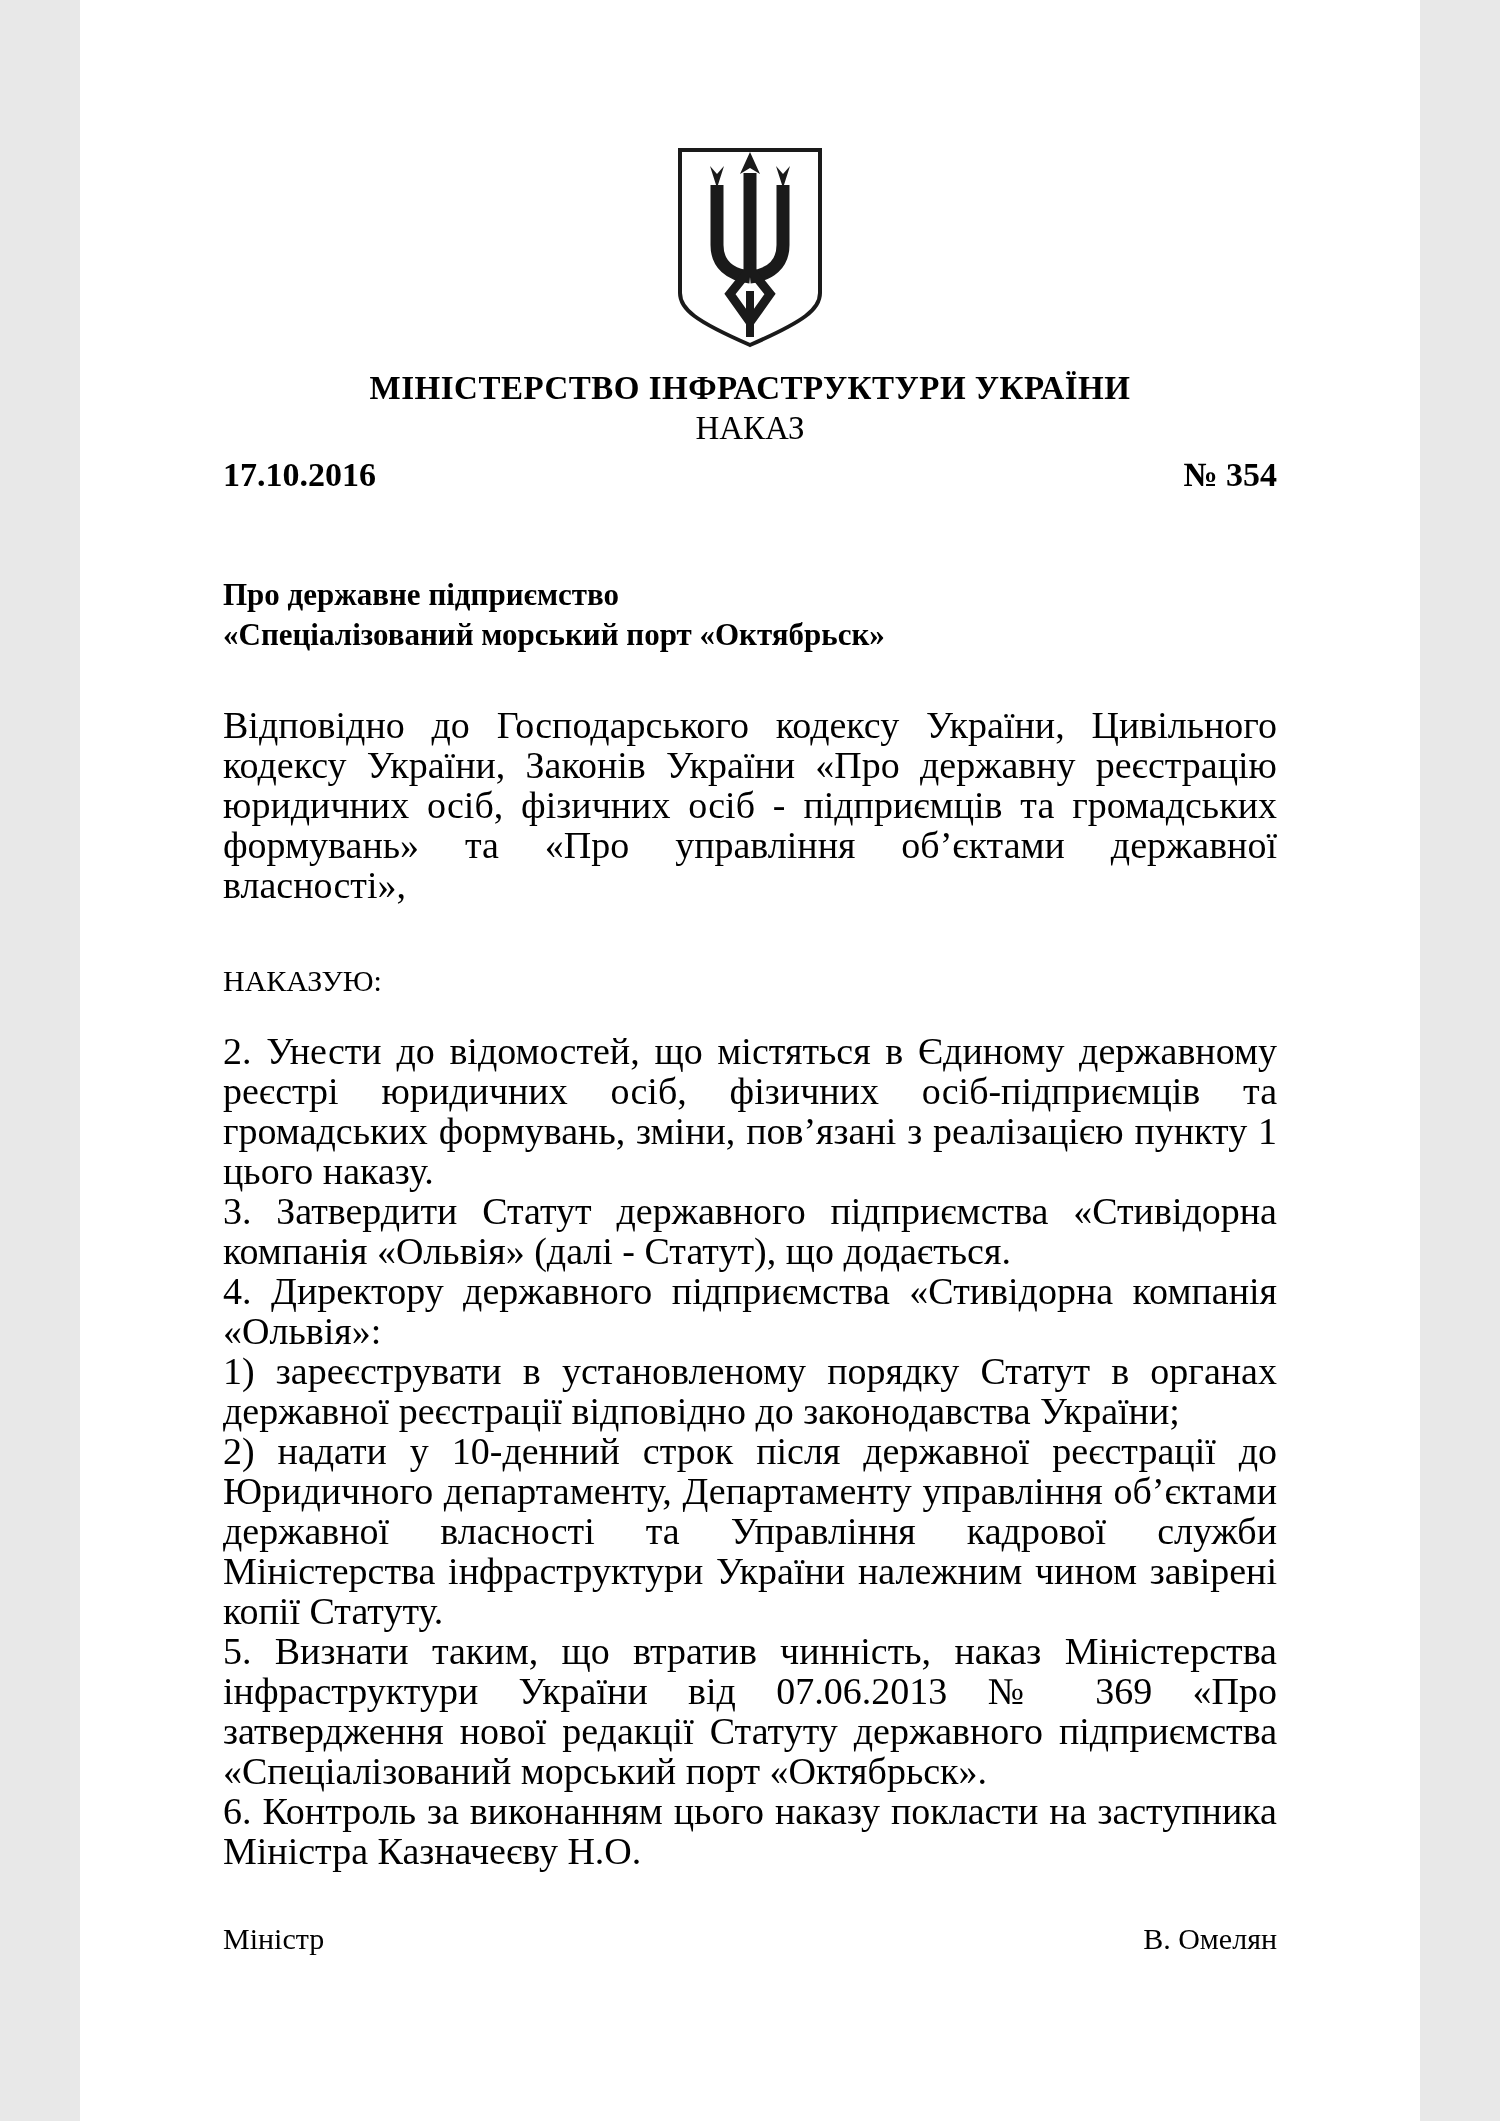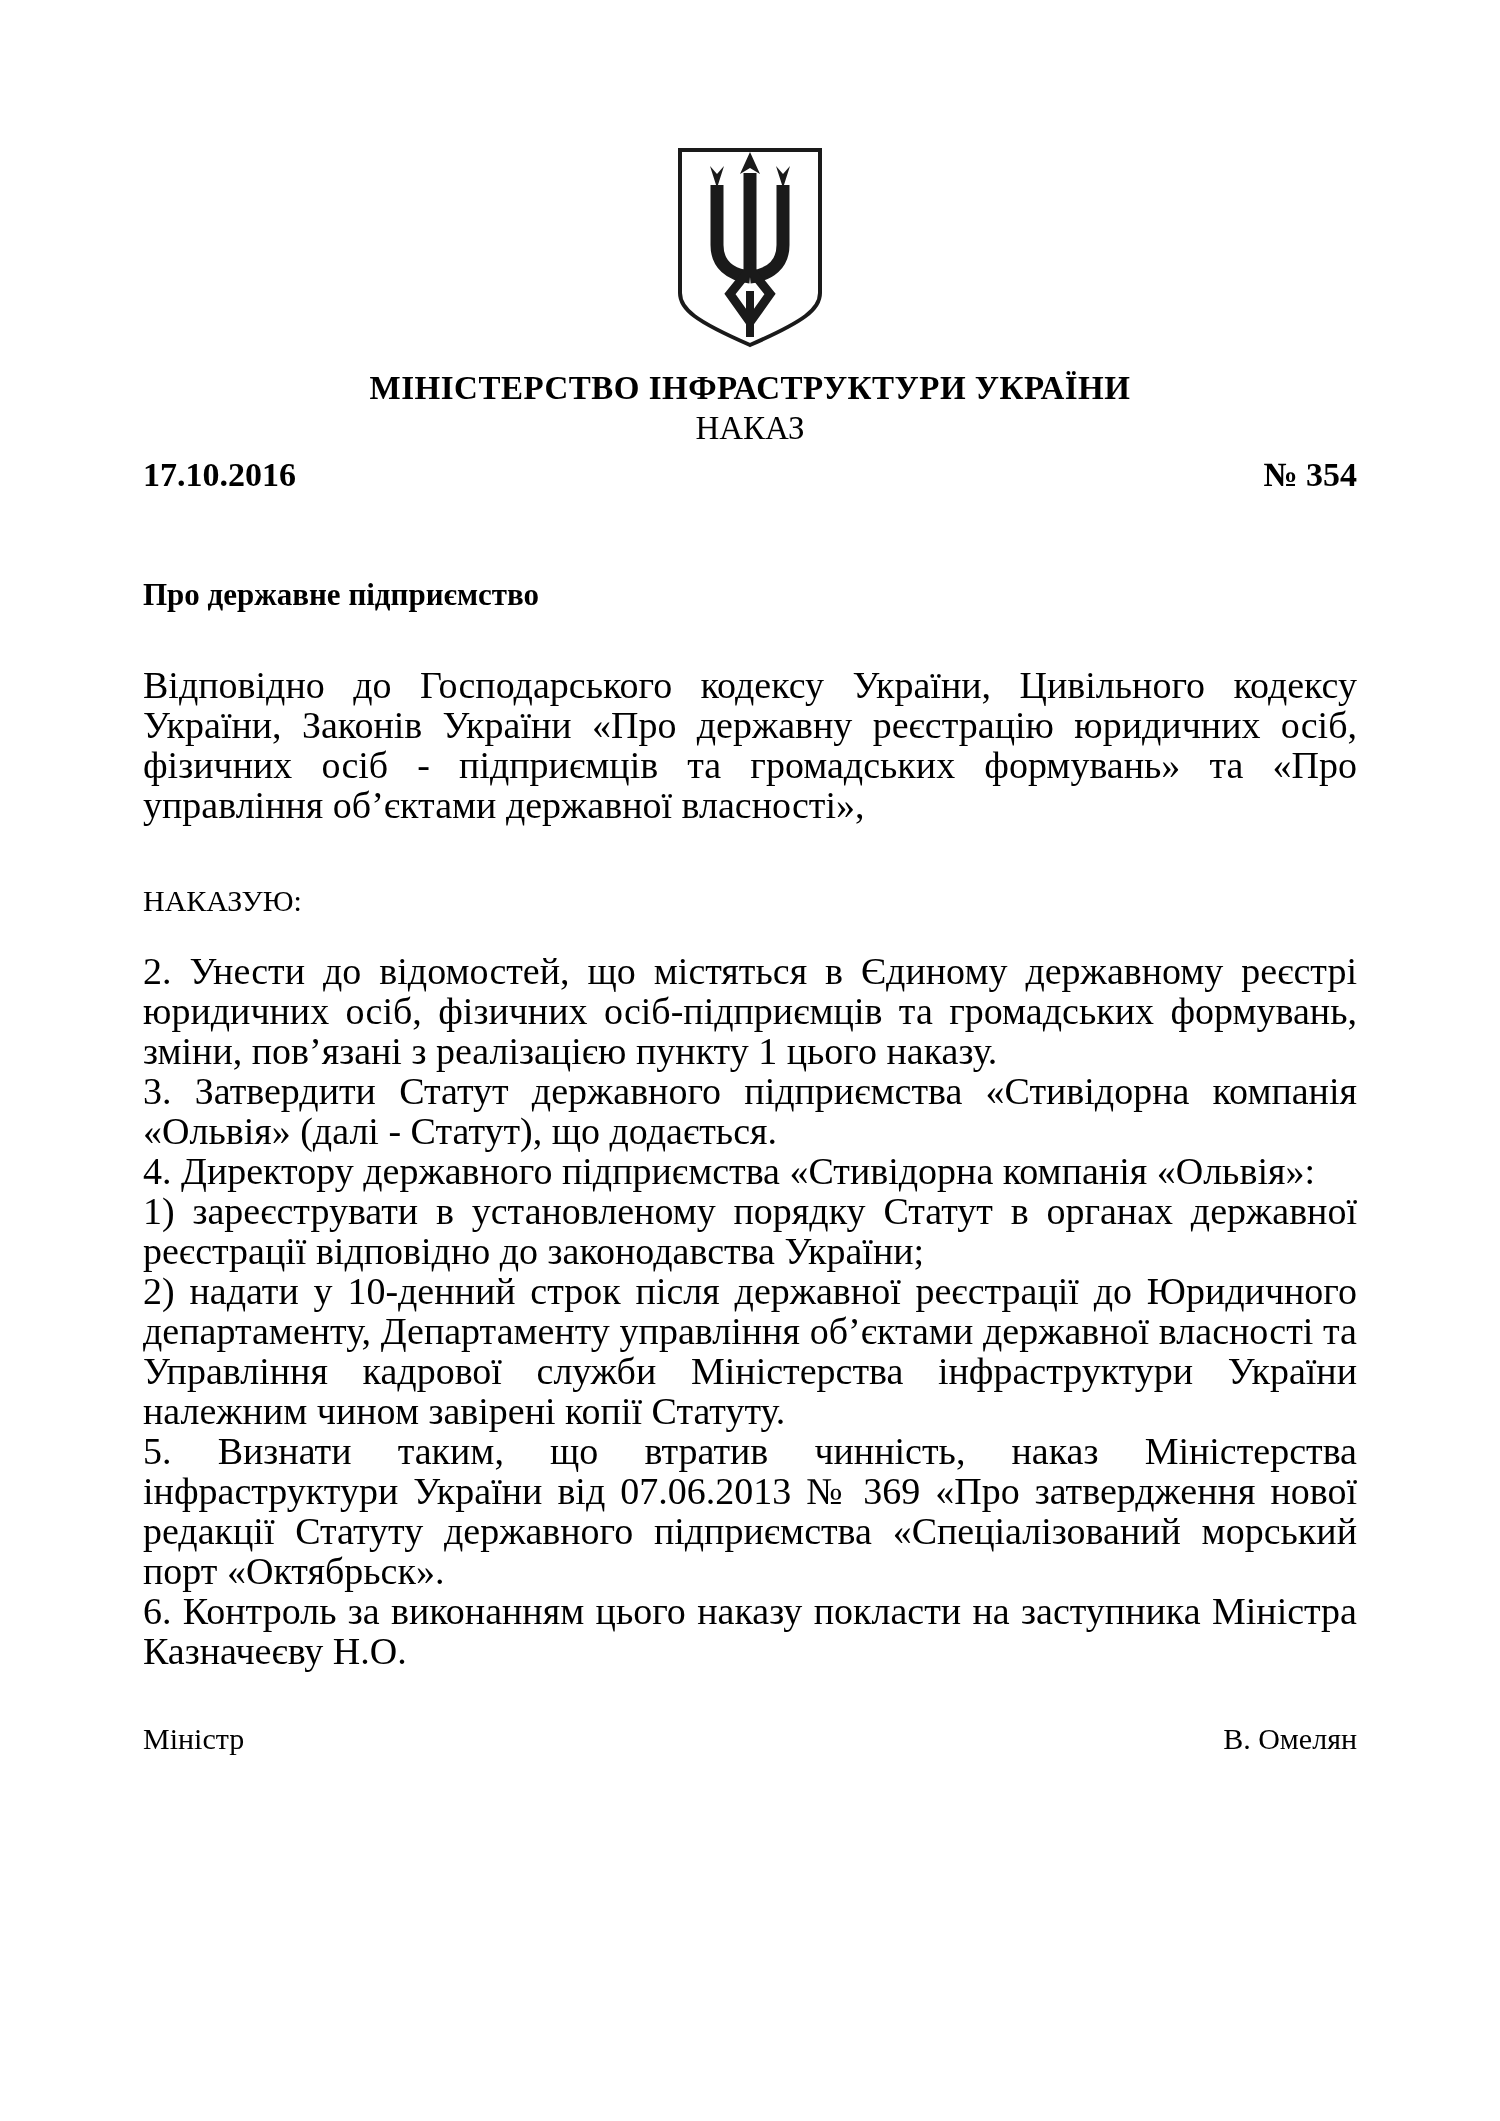--- a/index.html
+++ b/index.html
@@ -2,21 +2,21 @@
 <html lang="uk"><head>
 <meta charset="utf-8">
 <style>
   html, body {
     margin: 0;
     padding: 0;
     background: #e8e8e8;
   }
   .page {
     position: relative;
-    width: 1500px;
+    width: 1340px;
     height: 2121px;
     margin: 0 auto;
     background: #ffffff;
     color: #000000;
     font-family: "Liberation Serif", "DejaVu Serif", serif;
     box-sizing: border-box;
     padding: 0 143px;
     overflow: hidden;
   }
   .emblem {
@@ -110,20 +110,21 @@
   <div class="ministry">МІНІСТЕРСТВО ІНФРАСТРУКТУРИ УКРАЇНИ</div>
   <div class="doctype">НАКАЗ</div>
 
   <div class="meta-row">
     <span>17.10.2016</span>
     <span>№ 354</span>
   </div>
 
   <div class="title">
     <div>Про державне підприємство</div>
+    <div>«Спеціалізований морський порт «Октябрьск»</div>
   </div>
 
   <p class="body-text preamble">Відповідно до Господарського кодексу України, Цивільного кодексу України, Законів України «Про державну реєстрацію юридичних осіб, фізичних осіб - підприємців та громадських формувань» та «Про управління об’єктами державної власності»,</p>
 
   <p class="order-word">НАКАЗУЮ:</p>
 
   <p class="body-text item">2. Унести до відомостей, що містяться в Єдиному державному реєстрі юридичних осіб, фізичних осіб-підприємців та громадських формувань, зміни, пов’язані з реалізацією пункту 1 цього наказу.</p>
   <p class="body-text item">3. Затвердити Статут державного підприємства «Стивідорна компанія «Ольвія» (далі - Статут), що додається.</p>
   <p class="body-text item">4. Директору державного підприємства «Стивідорна компанія «Ольвія»:</p>
   <p class="body-text item">1) зареєструвати в установленому порядку Статут в органах державної реєстрації відповідно до законодавства України;</p>

